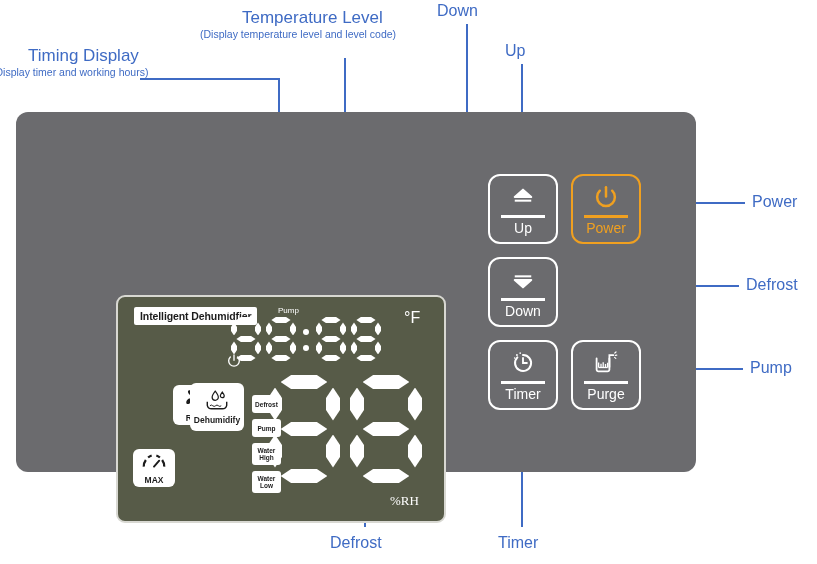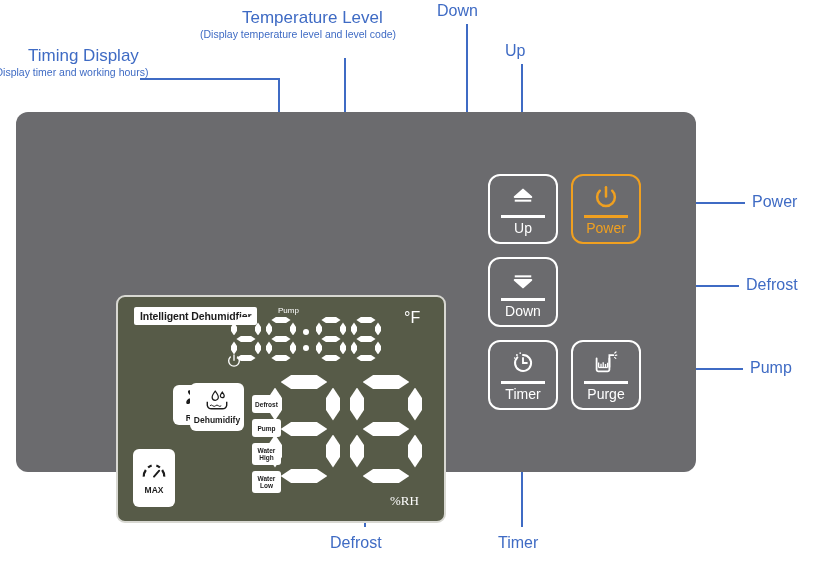--- a/index.html
+++ b/index.html
@@ -219,21 +219,21 @@
           <svg width="30" height="22" viewBox="0 0 34 24" fill="none" stroke="#1c1c1c" stroke-width="1.4">
             <path d="M15 2 C15 2 11.5 6.5 11.5 8.8 A3.5 3.5 0 0 0 18.5 8.8 C18.5 6.5 15 2 15 2Z"></path>
             <path d="M23 3 C23 3 20.8 5.8 20.8 7.2 A2.2 2.2 0 0 0 25.2 7.2 C25.2 5.8 23 3 23 3Z"></path>
             <path d="M6 14 L6 18 A5 5 0 0 0 11 22 L23 22 A5 5 0 0 0 28 18 L28 14" stroke-width="1.6"></path>
             <path d="M9 18.5 q1.6 -1.6 3.2 0 q1.6 1.6 3.2 0 q1.6 -1.6 3.2 0 q1.6 1.6 3.2 0" stroke-width="1.1"></path>
           </svg>
         </div>
         <div class="cap">Dehumidify</div>
       </div>
 
-      <div class="tile" style="left:15px;top:152px;width:42px;height:58px;">
+      <div class="tile" style="left:15px;top:152px;width:42px;height:38px;">
         <div>
           <svg width="26" height="20" viewBox="0 0 30 20" fill="none" stroke="#1c1c1c" stroke-width="2.6" stroke-linecap="butt">
             <path d="M3.2 16.5 A12 12 0 0 1 5.6 8.8"></path>
             <path d="M8.2 6.0 A12 12 0 0 1 12.3 3.6"></path>
             <path d="M17.7 3.6 A12 12 0 0 1 21.8 6.0"></path>
             <path d="M24.4 8.8 A12 12 0 0 1 26.8 16.5"></path>
             <path d="M15 16.5 L21 9.6" stroke-width="2.2" stroke-linecap="round"></path>
           </svg>
         </div>
         <div class="cap">MAX</div>

